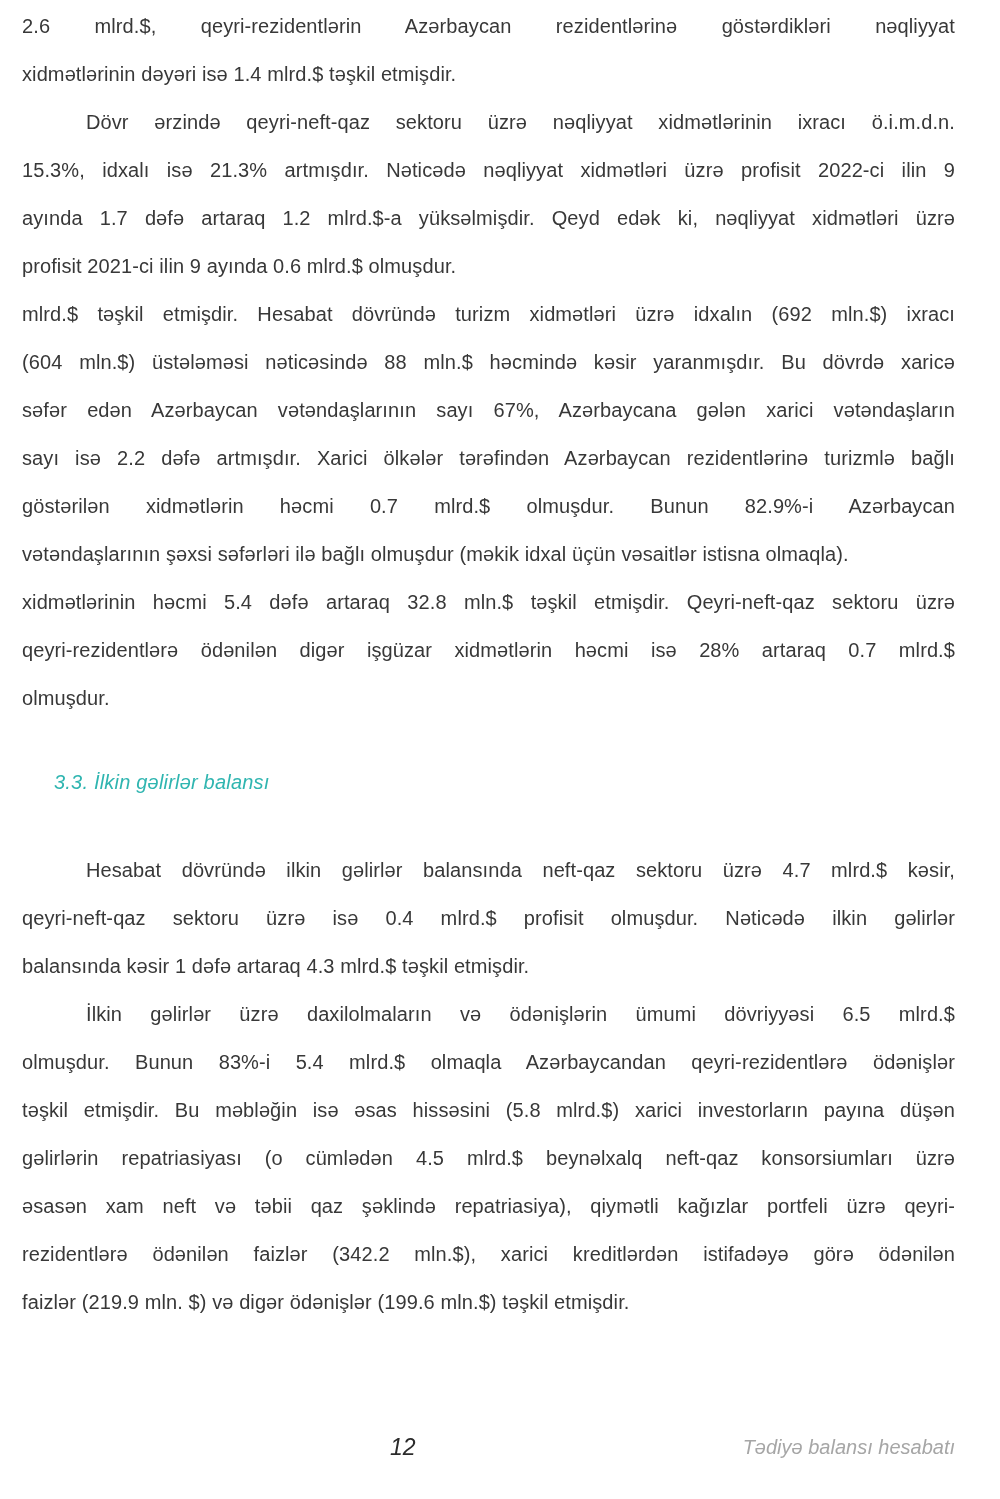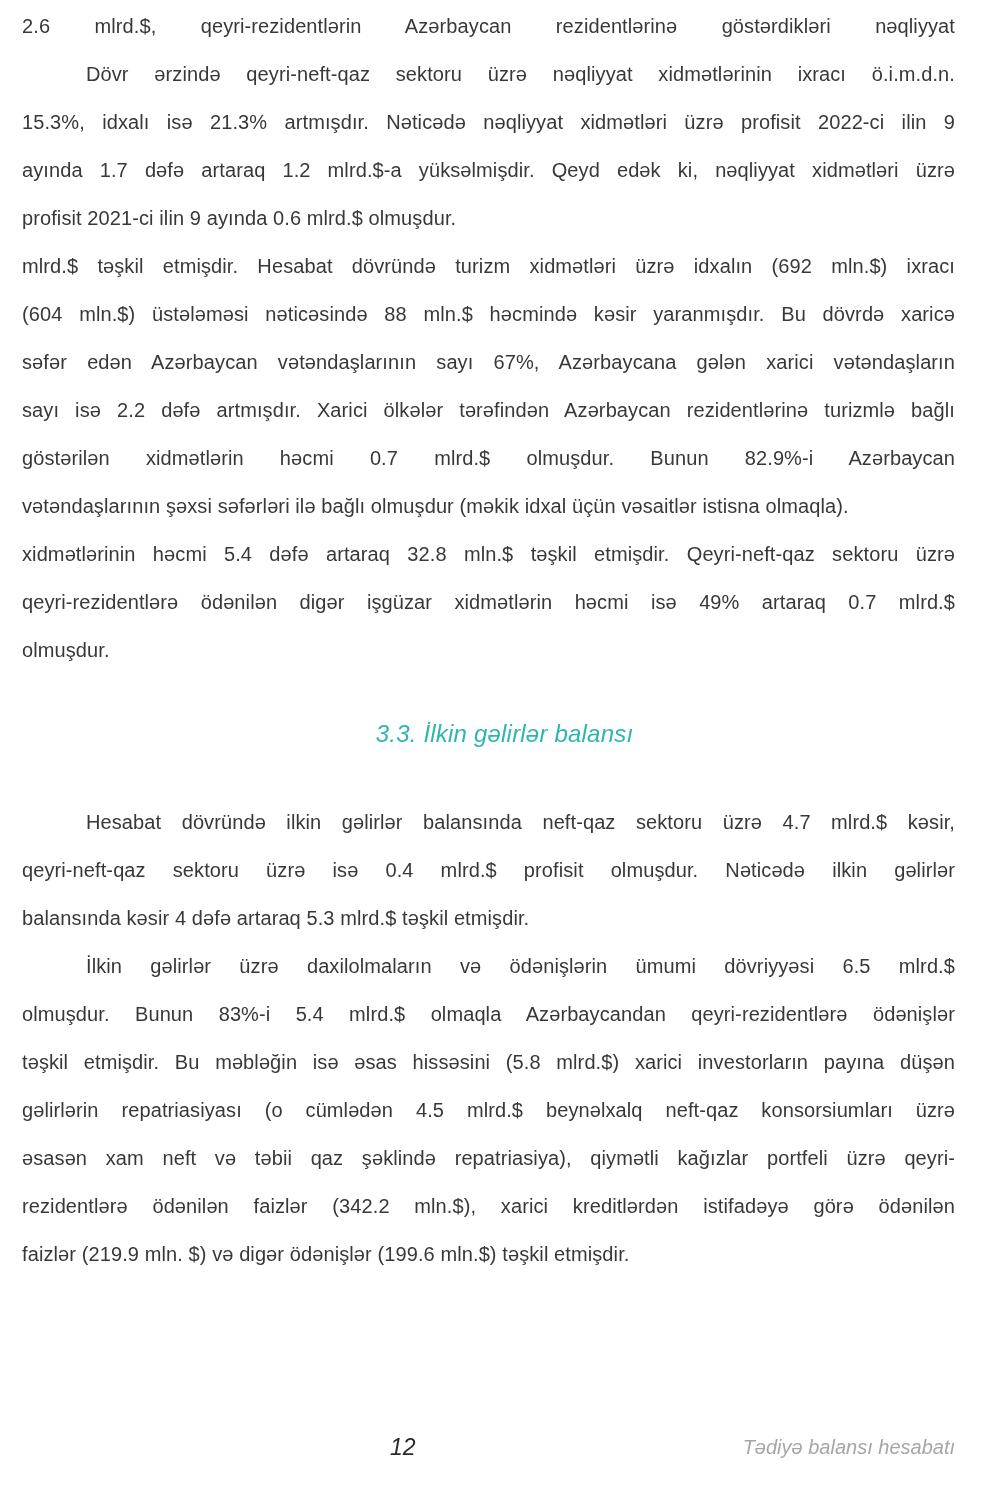--- a/index.html
+++ b/index.html
@@ -26,26 +26,26 @@
     line-height: 48px;
     color: var(--body-text, #383838);
     text-align: justify;
     text-align-last: justify;
     white-space: normal;
     letter-spacing: 0.1px;
   }
   .line.indent { text-indent: 64px; }
   .line.para-end { text-align-last: left; }
   .section-heading {
-    font-size: 24px;
+    font-size: 20px;
     line-height: 48px;
     font-style: italic;
     color: var(--heading, #2fb5b0);
     margin: 36px 0 40px 32px;
-    text-align: center;
+    text-align: left;
     letter-spacing: 0.2px;
   }
   .page-footer {
     position: absolute;
     left: 22px;
     right: 45px;
     top: 1430px;
     height: 36px;
     font-style: italic;
   }
@@ -68,45 +68,46 @@
     font-weight: 300;
   }
 </style>
 </head>
 <body>
 
 <div class="page">
   <div class="doc-body" id="doc-body">
       <div class="paragraph">
         <div class="line">2.6 mlrd.$, qeyri-rezidentlərin Azərbaycan rezidentlərinə göstərdikləri nəqliyyat</div>
+        <div class="line para-end">xidmətlərinin dəyəri isə 1.4 mlrd.$ təşkil etmişdir.</div>
       </div>
       <div class="paragraph">
         <div class="line indent">Dövr ərzində qeyri-neft-qaz sektoru üzrə nəqliyyat xidmətlərinin ixracı ö.i.m.d.n.</div>
         <div class="line">15.3%, idxalı isə 21.3% artmışdır. Nəticədə nəqliyyat xidmətləri üzrə profisit 2022-ci ilin 9</div>
         <div class="line">ayında 1.7 dəfə artaraq 1.2 mlrd.$-a yüksəlmişdir. Qeyd edək ki, nəqliyyat xidmətləri üzrə</div>
         <div class="line para-end">profisit 2021-ci ilin 9 ayında 0.6 mlrd.$ olmuşdur.</div>
       </div>
       <div class="paragraph">
         <div class="line">mlrd.$ təşkil etmişdir. Hesabat dövründə turizm xidmətləri üzrə idxalın (692 mln.$) ixracı</div>
         <div class="line">(604 mln.$) üstələməsi nəticəsində 88 mln.$ həcmində kəsir yaranmışdır. Bu dövrdə xaricə</div>
         <div class="line">səfər edən Azərbaycan vətəndaşlarının sayı 67%, Azərbaycana gələn xarici vətəndaşların</div>
         <div class="line">sayı isə 2.2 dəfə artmışdır. Xarici ölkələr tərəfindən Azərbaycan rezidentlərinə turizmlə bağlı</div>
         <div class="line">göstərilən xidmətlərin həcmi 0.7 mlrd.$ olmuşdur. Bunun 82.9%-i Azərbaycan</div>
         <div class="line para-end">vətəndaşlarının şəxsi səfərləri ilə bağlı olmuşdur (məkik idxal üçün vəsaitlər istisna olmaqla).</div>
       </div>
       <div class="paragraph">
         <div class="line">xidmətlərinin həcmi 5.4 dəfə artaraq 32.8 mln.$ təşkil etmişdir. Qeyri-neft-qaz sektoru üzrə</div>
-        <div class="line">qeyri-rezidentlərə ödənilən digər işgüzar xidmətlərin həcmi isə 49% artaraq 0.7 mlrd.$</div>
+        <div class="line">qeyri-rezidentlərə ödənilən digər işgüzar xidmətlərin həcmi isə 28% artaraq 0.7 mlrd.$</div>
         <div class="line para-end">olmuşdur.</div>
       </div>
       <div class="section-heading">3.3. İlkin gəlirlər balansı</div>
       <div class="paragraph">
         <div class="line indent">Hesabat dövründə ilkin gəlirlər balansında neft-qaz sektoru üzrə 4.7 mlrd.$ kəsir,</div>
         <div class="line">qeyri-neft-qaz sektoru üzrə isə 0.4 mlrd.$ profisit olmuşdur. Nəticədə ilkin gəlirlər</div>
-        <div class="line para-end">balansında kəsir 4 dəfə artaraq 5.3 mlrd.$ təşkil etmişdir.</div>
+        <div class="line para-end">balansında kəsir 1 dəfə artaraq 4.3 mlrd.$ təşkil etmişdir.</div>
       </div>
       <div class="paragraph">
         <div class="line indent">İlkin gəlirlər üzrə daxilolmaların və ödənişlərin ümumi dövriyyəsi 6.5 mlrd.$</div>
         <div class="line">olmuşdur. Bunun 83%-i 5.4 mlrd.$ olmaqla Azərbaycandan qeyri-rezidentlərə ödənişlər</div>
         <div class="line">təşkil etmişdir. Bu məbləğin isə əsas hissəsini (5.8 mlrd.$) xarici investorların payına düşən</div>
         <div class="line">gəlirlərin repatriasiyası (o cümlədən 4.5 mlrd.$ beynəlxalq neft-qaz konsorsiumları üzrə</div>
         <div class="line">əsasən xam neft və təbii qaz şəklində repatriasiya), qiymətli kağızlar portfeli üzrə qeyri-</div>
         <div class="line">rezidentlərə ödənilən faizlər (342.2 mln.$), xarici kreditlərdən istifadəyə görə ödənilən</div>
         <div class="line para-end">faizlər (219.9 mln. $) və digər ödənişlər (199.6 mln.$) təşkil etmişdir.</div>
       </div>

